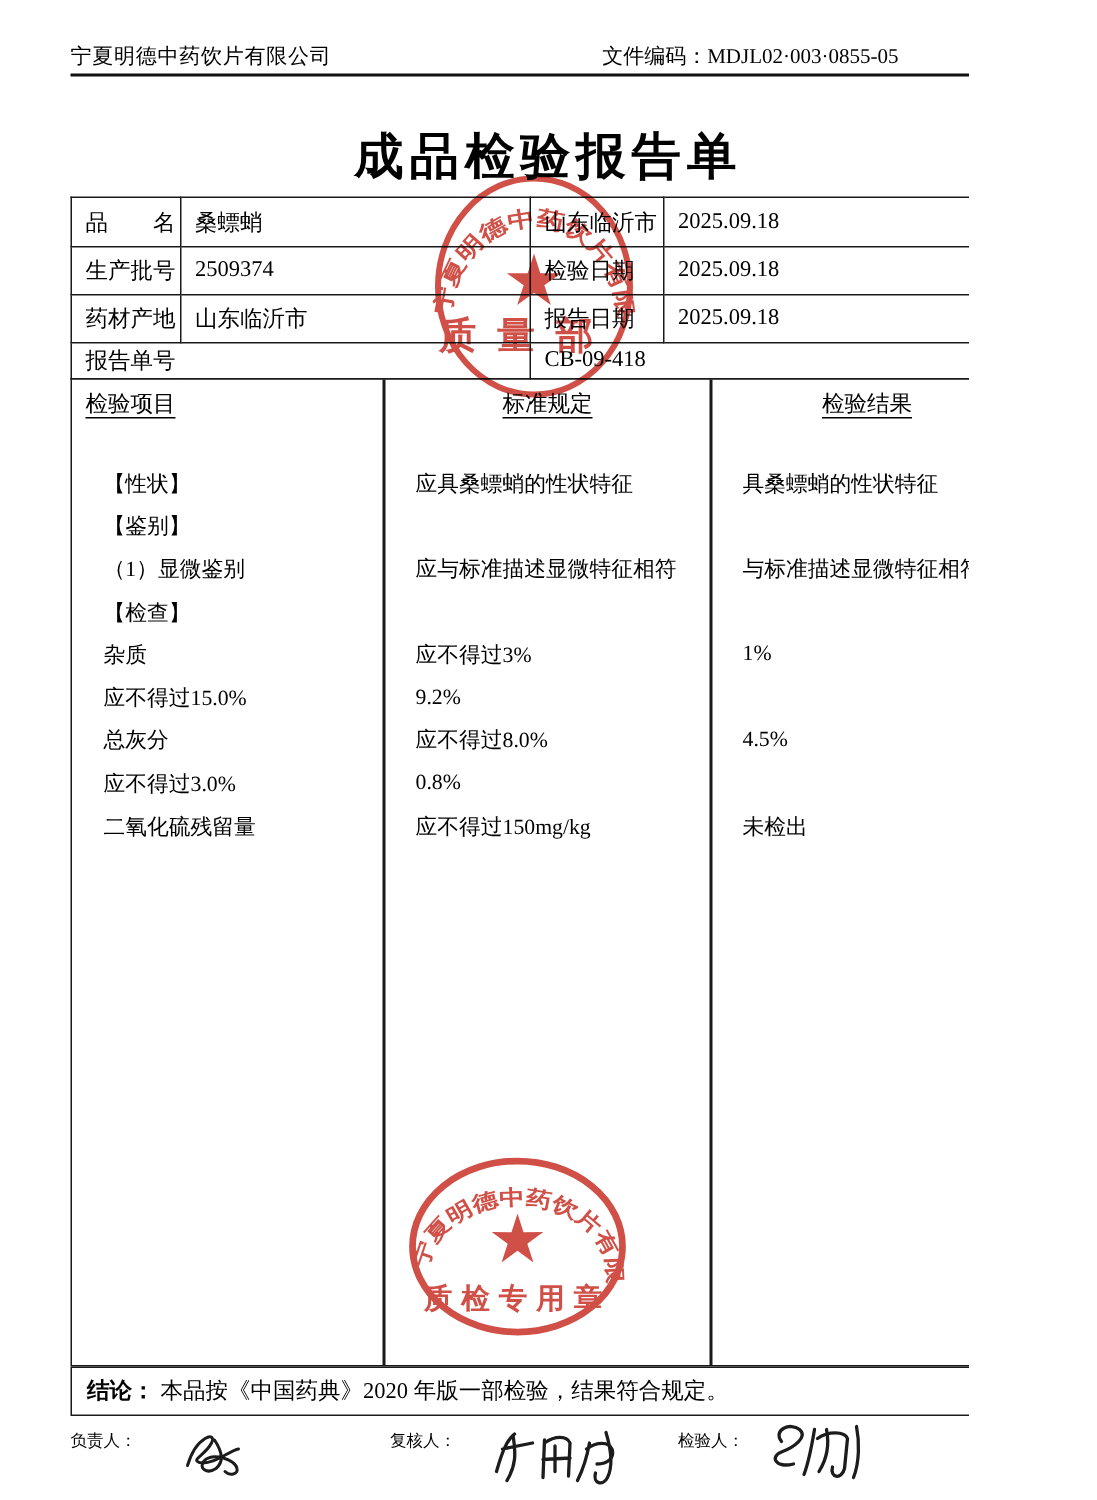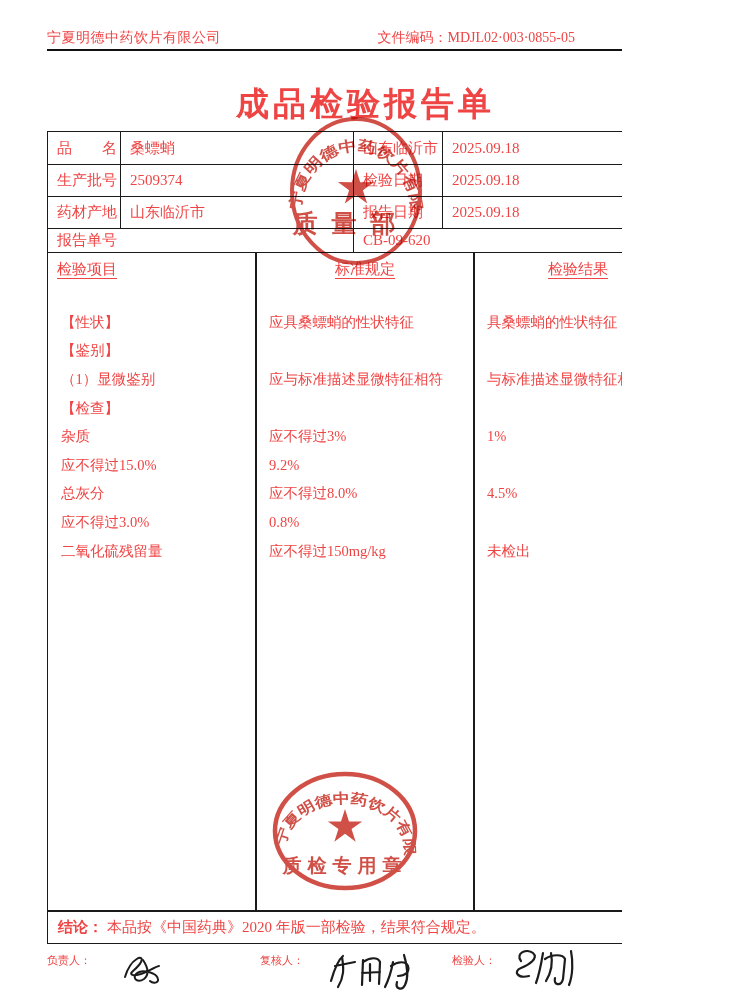--- a/index.html
+++ b/index.html
@@ -1,18 +1,18 @@
 <!DOCTYPE html>
 <html><head>
 <meta charset="utf-8">
 <style>
   html,body{margin:0;padding:0;background:#ffffff;}
   .page{
     position:relative;width:622px;height:1000px;background:#fff;
-    font-family:"Liberation Serif","DejaVu Serif",serif;color:#ef4444;overflow:hidden;
+    font-family:"Liberation Serif","DejaVu Serif",serif;color:#000000;overflow:hidden;padding-left:24px;
   }
   
   .hdr-company{position:absolute;left:47px;top:29px;font-size:14px;letter-spacing:.5px;}
   .hdr-code{position:absolute;right:47px;top:29px;font-size:14px;}
   .hdr-rule{position:absolute;left:47px;top:49px;width:637px;height:2px;background:#111;}
   .doc-title{position:absolute;left:0;top:82px;width:731px;text-align:center;
     font-size:33px;font-weight:bold;letter-spacing:4px;}
   
   table.info{position:absolute;left:47px;top:131px;width:637px;border-collapse:collapse;table-layout:fixed;}
   table.info td{border:1.6px solid #1a1a1a;font-size:15px;padding:0 0 0 9px;vertical-align:middle;}
@@ -20,21 +20,21 @@
   table.info col.c3{width:89px}table.info col.c4{width:242px}
   tr.r1{height:33px}tr.r2{height:32px}tr.r3{height:32px}tr.r4{height:24px}
   
   .items{position:absolute;left:47px;top:252px;width:637px;height:659px;border:1.6px solid #1a1a1a;box-sizing:border-box;}
   .items .v1,.items .v2{position:absolute;top:0;bottom:0;width:1.5px;background:#1a1a1a;}
   .items .v1{left:207px}.items .v2{left:425px}
   .items-head{position:absolute;left:0;top:7px;width:100%;display:grid;grid-template-columns:208px 218px 208px;}
   .items-head span{font-size:15px;text-decoration:underline;text-underline-offset:4px;}
   .items-head .h1{padding-left:9px;text-align:left;}
   .items-head .h2,.items-head .h3{text-align:center;}
-  .items-body{position:absolute;left:4px;top:55px;width:100%;}
+  .items-body{position:absolute;left:12px;top:55px;width:100%;}
   .irow{display:grid;grid-template-columns:208px 218px 208px;height:28.6px;align-items:center;font-size:14.5px;}
   .irow span{padding-left:9px;white-space:nowrap;overflow:visible;}
   
   .conclusion{position:absolute;left:47px;top:911px;width:637px;height:33px;border:1.6px solid #1a1a1a;
     box-sizing:border-box;display:flex;align-items:center;font-size:15px;padding-left:10px;}
   .conclusion b{margin-right:4px;}
   
   .sigrow{position:absolute;left:47px;top:949px;width:660px;height:50px;font-size:11px;}
   .sigrow .lbl{position:absolute;top:4px;}
   .lbl-resp{left:0px}.lbl-rev{left:213px}.lbl-insp{left:405px}
@@ -78,21 +78,21 @@
       <td>2025.09.18</td>
     </tr>
     <tr class="r3">
       <td>药材产地</td>
       <td>山东临沂市</td>
       <td>报告日期</td>
       <td>2025.09.18</td>
     </tr>
     <tr class="r4">
       <td colspan="2">报告单号</td>
-      <td colspan="2">CB-09-620</td>
+      <td colspan="2">CB-09-418</td>
     </tr>
   </tbody>
     </table>
 
   <div class="items">
     <div class="v1"></div>
     <div class="v2"></div>
     <div class="items-head">
       <span class="h1">检验项目</span>
       <span class="h2">标准规定</span>

